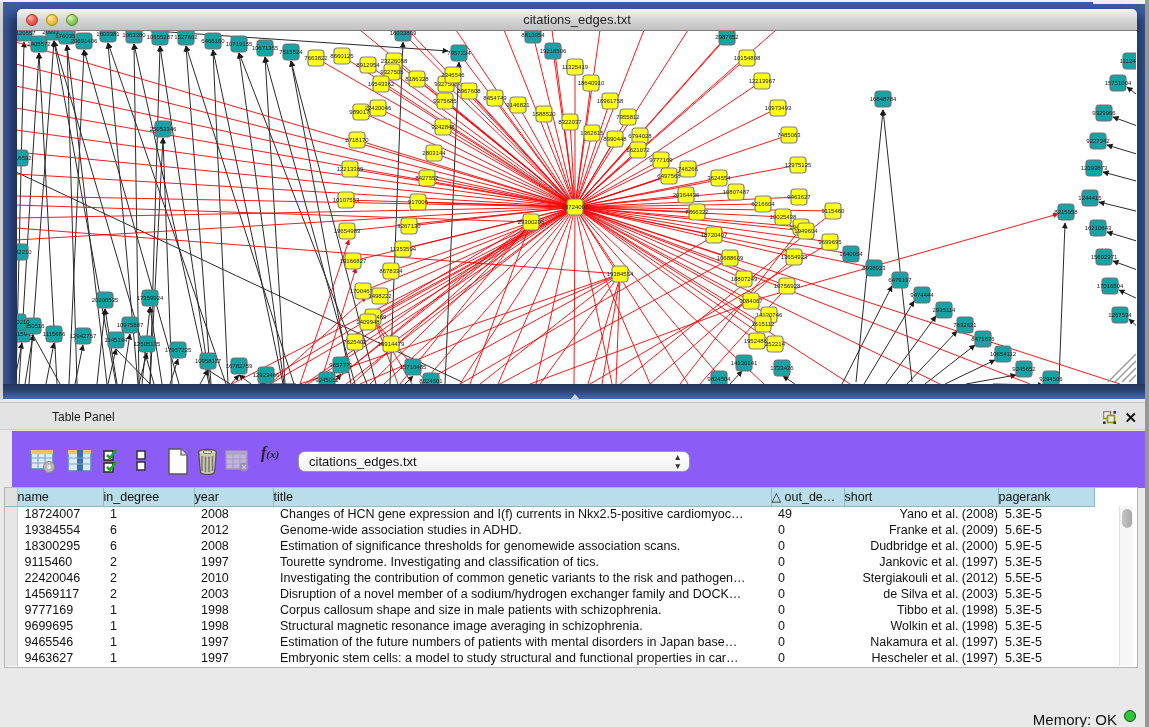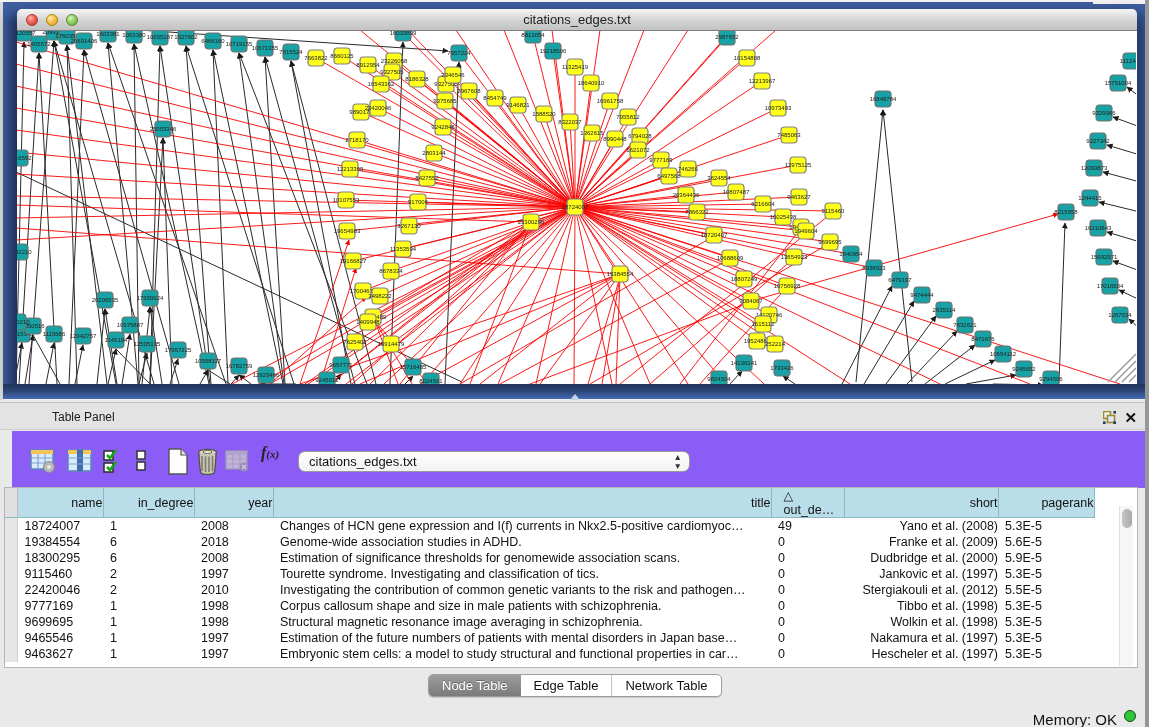--- a/index.html
+++ b/index.html
@@ -21,21 +21,21 @@
 #pfloat{position:absolute;right:33px;top:8px;width:13px;height:13px;}
 #toolbar{position:absolute;left:12px;top:31px;width:100%;height:57px;background:#8b5cf6;}
 .ticon{position:absolute;top:17px;}
 #dropdown{position:absolute;left:286px;top:20px;width:392px;height:21px;background:linear-gradient(#ffffff,#f2f2f2);
   border:1px solid #9a9a9a;border-radius:7px;font-size:13px;color:#111;line-height:19px;padding-left:10px;}
 #ddarr{position:absolute;right:7px;top:1px;font-size:8.5px;color:#333;line-height:9px;text-align:center;}
 #tblwrap{position:absolute;left:4px;top:87px;width:1134px;height:181px;background:#fff;border:1px solid #b5b5b5;}
 table{border-collapse:collapse;table-layout:fixed;width:1089px;font-size:12.5px;}
 col.c0{width:12px;}col.c1{width:86px;}col.c2{width:91px;}col.c3{width:79px;}col.c4{width:498px;}
 col.c5{width:73px;}col.c6{width:154px;}col.c7{width:96px;}
-thead td{background:#b9dde9;border-right:1px solid #8fb8c6;border-bottom:1px solid #8fb8c6;text-align:right;
+thead td{background:#b9dde9;border-right:1px solid #8fb8c6;border-bottom:1px solid #8fb8c6;text-align:left;
   font-size:12.5px;color:#111;height:18px;padding:0;}
 tbody td{height:16px;padding:0 0 0 7px;color:#111;white-space:nowrap;overflow:hidden;}
 tbody td.c{text-align:right;padding:0;}
 tbody td.rh{padding:0;background:#e6e6e6;border-right:1px solid #cfcfcf;}
 #vscroll{position:absolute;left:1119px;top:106px;width:14px;height:160px;background:#f6f6f6;border-left:1px solid #e0e0e0;}
 #vthumb{position:absolute;left:2px;top:3px;width:10px;height:19px;background:linear-gradient(90deg,#c6c6c6,#a8a8a8);border-radius:5px;}
 #tabs{position:absolute;left:428px;top:274px;height:23px;display:flex;border:1px solid #9f9f9f;border-radius:5px;overflow:hidden;background:#fff;box-shadow:0 1px 1px rgba(0,0,0,.15);}
 #tabs div{font-size:13px;line-height:21px;padding:0 13px;color:#111;}
 #tabs .sel{background:linear-gradient(#9d9d9d,#7b7b7b);color:#fff;text-shadow:0 -1px 0 rgba(0,0,0,.3);}
 #tabs .sep{width:1px;padding:0;background:#c4c4c4;}
@@ -650,41 +650,41 @@
           <col class="c6">
           <col class="c7">
         </colgroup>
     <thead>
           <tr>
             <td style="background:#e0e0e0;border-right:1px solid #bbb;"></td>
             <td>name</td>
             <td>in_degree</td>
             <td>year</td>
             <td>title</td>
-            <td style="text-align:left;padding-left:12px;">△ out_de…</td>
+            <td style="text-align:left;padding-left:0;">△ out_de…</td>
             <td>short</td>
             <td>pagerank</td>
           </tr>
         </thead>
     <tbody>
 <tr>
             <td class="rh"></td>
             <td>18724007</td>
             <td>1</td>
             <td>2008</td>
             <td>Changes of HCN gene expression and I(f) currents in Nkx2.5-positive cardiomyoc…</td>
             <td>49</td>
             <td class="c">Yano et al. (2008)</td>
             <td>5.3E-5</td>
           </tr>
 <tr>
             <td class="rh"></td>
             <td>19384554</td>
             <td>6</td>
-            <td>2018</td>
+            <td>2012</td>
             <td>Genome-wide association studies in ADHD.</td>
             <td>0</td>
             <td class="c">Franke et al. (2009)</td>
             <td>5.6E-5</td>
           </tr>
 <tr>
             <td class="rh"></td>
             <td>18300295</td>
             <td>6</td>
             <td>2008</td>
@@ -705,20 +705,30 @@
           </tr>
 <tr>
             <td class="rh"></td>
             <td>22420046</td>
             <td>2</td>
             <td>2010</td>
             <td>Investigating the contribution of common genetic variants to the risk and pathogen…</td>
             <td>0</td>
             <td class="c">Stergiakouli et al. (2012)</td>
             <td>5.5E-5</td>
+          </tr>
+<tr>
+            <td class="rh"></td>
+            <td>14569117</td>
+            <td>2</td>
+            <td>2003</td>
+            <td>Disruption of a novel member of a sodium/hydrogen exchanger family and DOCK…</td>
+            <td>0</td>
+            <td class="c">de Silva et al. (2003)</td>
+            <td>5.3E-5</td>
           </tr>
 <tr>
             <td class="rh"></td>
             <td>9777169</td>
             <td>1</td>
             <td>1998</td>
             <td>Corpus callosum shape and size in male patients with schizophrenia.</td>
             <td>0</td>
             <td class="c">Tibbo et al. (1998)</td>
             <td>5.3E-5</td>
@@ -752,21 +762,15 @@
             <td>0</td>
             <td class="c">Hescheler et al. (1997)</td>
             <td>5.3E-5</td>
           </tr>
     </tbody>
    </table>
   </div>
   <div id="vscroll">
       <div id="vthumb"></div>
     </div>
-  <div id="tabs">
-      <div class="sel">Node Table</div>
-      <div>Edge Table</div>
-      <div class="sep"></div>
-      <div>Network Table</div>
-    </div>
   <div id="mem">Memory: OK</div>
     <div id="memdot"></div>
 </div>
 <div id="rstrip"></div>
 </body></html>

